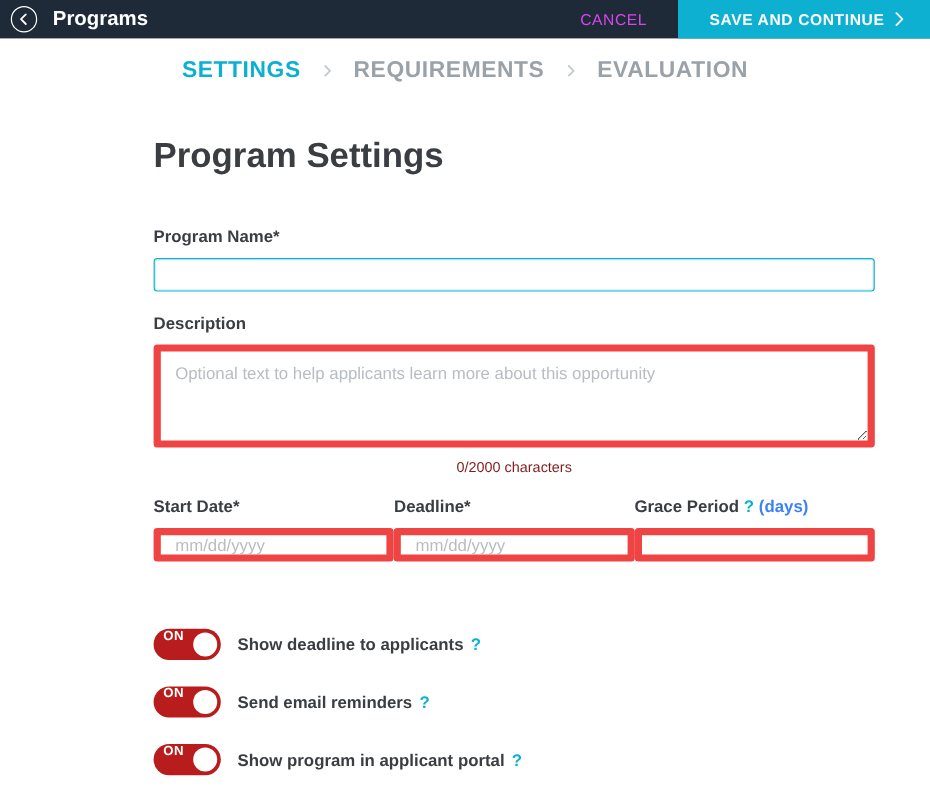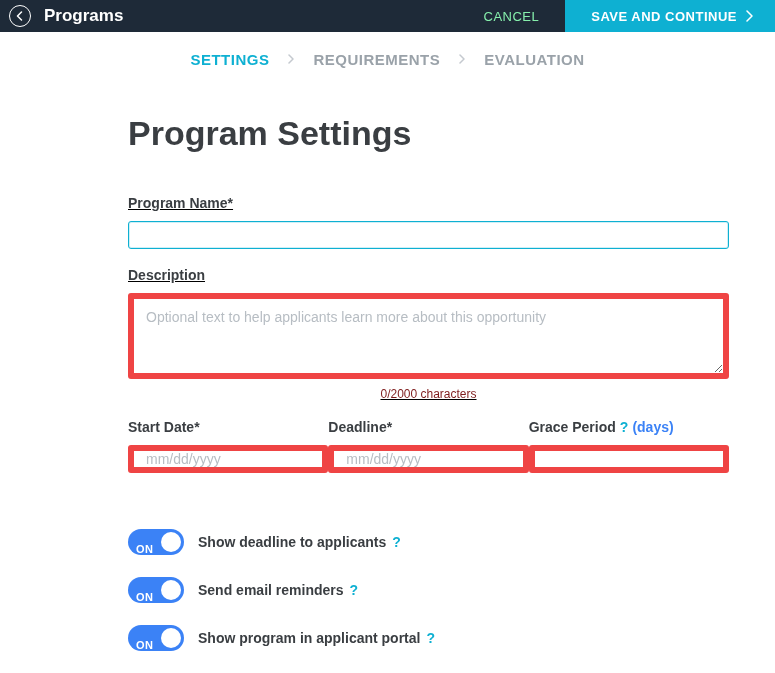--- a/index.html
+++ b/index.html
@@ -36,21 +36,21 @@
     display: flex;
     align-items: center;
     font-size: 17px;
     font-weight: 600;
     padding-left: 4px;
   }
   .topbar-actions { display: flex; align-items: stretch; }
   .btn-cancel {
     display: flex; align-items: center; justify-content: center;
     padding: 14px 26px;
-    color: #86efac;
+    color: #d946ef;
     font-size: 13px;
     letter-spacing: 0.5px;
     cursor: pointer;
   }
   .btn-save {
     background: #0eb0d2;
     display: flex; align-items: center; justify-content: center;
     padding: 0 22px 0 26px;
     color: #fff;
     font-size: 13px;
@@ -60,40 +60,40 @@
     gap: 8px;
   }
   .btn-save svg { display:block; }
 
   .breadcrumb {
     display: flex;
     align-items: center;
     justify-content: center;
     gap: 18px;
     height: 54px;
-    font-size: 15px;
+    font-size: 19px;
     font-weight: 700;
     letter-spacing: 0.5px;
     color: #9aa2a9;
   }
   .breadcrumb .step { cursor: pointer; }
   .breadcrumb .active { color: #0eb0d2; }
   .breadcrumb .chev { color: #c4c9cf; }
   .breadcrumb .chev svg { display:block; }
 
   .content {
     padding: 28px 46px 0 128px;
   }
   h1 {
-    font-size: 34px;
+    font-size: 29px;
     font-weight: 600;
     color: #3a3e42;
     margin-bottom: 42px;
   }
-  .field { margin-bottom: 18px; text-decoration: underline; }
+  .field { margin-bottom: 18px; }
   .field-label {
     font-size: 14px;
     font-weight: 600;
     color: #3a3e42;
     margin-bottom: 10px;
     display: flex;
     align-items: center;
     gap: 4px;
   }
   .field-label .help { color: #0eb0d2; font-weight: 700; cursor: pointer; }
@@ -128,26 +128,26 @@
   .col { flex: 1; }
   .toggles { margin-top: 56px; display:flex; flex-direction:column; gap: 22px; }
   .toggle-row {
     display: flex;
     align-items: center;
     gap: 14px;
   }
   .toggle {
     width: 56px;
     height: 26px;
-    background: #3b82f6;
+    background: #b91c1c;
     border-radius: 13px;
     position: relative;
     cursor: pointer;
     display: flex;
-    align-items: flex-end;
+    align-items: flex-start;
   }
   .toggle-text {
     color: #fff;
     font-size: 11px;
     font-weight: 700;
     margin-left: 8px;
     letter-spacing: 0.5px;
   }
   .toggle-knob {
     position: absolute;

